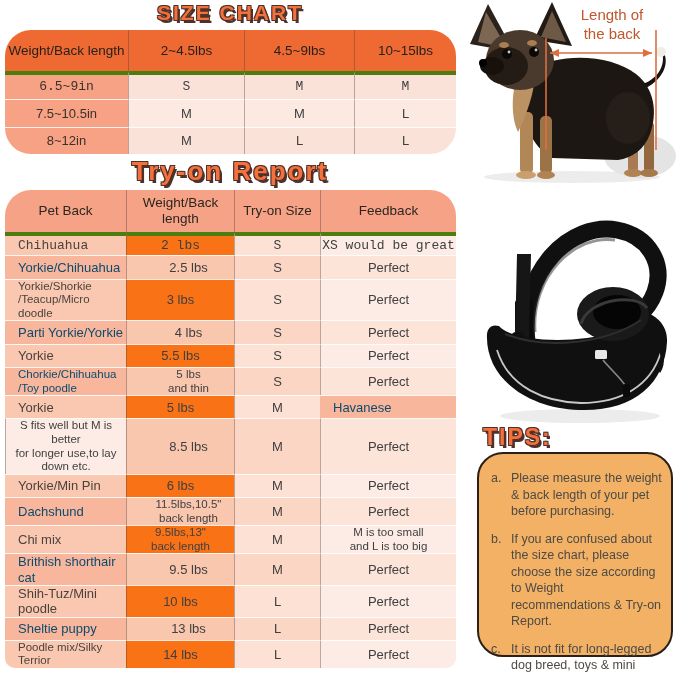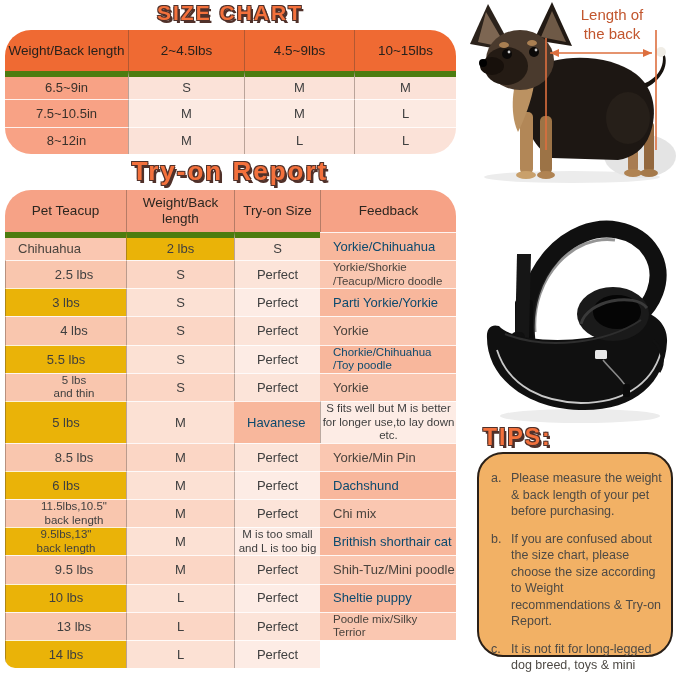--- a/index.html
+++ b/index.html
@@ -17,28 +17,28 @@
   .size-tbl {top:30px;width:451px;height:124px;grid-template-columns:123px 116px 110px 1fr;
              grid-template-rows:41px 28px 28px 1fr;}
   .tryon-tbl{top:190px;width:451px;height:478px;grid-template-columns:121px 108px 86px 1fr;
              grid-template-rows:42px repeat(15,1fr);border-radius:26px 26px 10px 10px;}
   .cell{display:flex;align-items:center;justify-content:center;text-align:center;
         font-size:13px;white-space:pre-line;line-height:1.18;color:#3f3f3f;}
   .cell.small{font-size:11.5px;}
   .cell.left{justify-content:flex-start;text-align:left;padding-left:13px;}
   .cell.bl{border-left:1px solid rgba(80,60,50,.38);}
   .cell.bt{border-top:1px solid rgba(255,255,255,.85);}
-  .cell.hsep{border-top:6px solid #4d7c0f;}
+  .cell.hsep{border-top:4px solid #4d7c0f;font-family:Liberation Mono, monospace;}
   .size-head{background:#ef6a33;color:#27211c;font-size:13.5px;}
   .size-label{background:#f8a285;color:#3a312b;}
   .size-odd{background:#fbe2d8;}
   .size-even{background:#fceae2;}
   .tr-head{background:#f6a286;color:#2c2620;font-size:13.5px;}
   .ro-c0{background:#fac7b1;color:#4a433d;}
-  .ro-c1{background:#eab308;text-align:center;}
+  .ro-c1{background:#f97316;text-align:center;}
   .ro-c2{background:#fce1d4;}
   .ro-c3{background:#fdece5;}
   .re-c0{background:#f8b79c;color:#0c4a6e;}
   .re-c1{background:#f9c6ae;padding-left:16px;}
   .re-c2{background:#fbd6c5;}
   .re-c3{background:#fce4d9;}
   
   .dog-area{position:absolute;left:460px;top:0;width:219px;height:185px;}
   .annotation-text{position:absolute;left:556px;top:6px;width:112px;text-align:center;
                    color:#c2562e;font-size:15px;line-height:1.25;}
@@ -69,27 +69,28 @@
       <div class="cell size-even bl bt">M</div>
       <div class="cell size-even bl bt">L</div>
       <div class="cell size-label bt">8~12in</div>
       <div class="cell size-odd bl bt">M</div>
       <div class="cell size-odd bl bt">L</div>
       <div class="cell size-odd bl bt">L</div>
     </div>
 
   <div class="bubble title-tryon">Try-on Report</div>
   <div class="tbl tryon-tbl" id="tryon-grid">
-      <div class="cell tr-head">Pet Teacup</div>
+      <div class="cell tr-head">Pet Back</div>
       <div class="cell tr-head bl">Weight/Back length</div>
       <div class="cell tr-head bl">Try-on Size</div>
       <div class="cell tr-head bl">Feedback</div>
       <div class="cell ro-c0 left hsep">Chihuahua</div>
       <div class="cell ro-c1 bl hsep">2 lbs</div>
       <div class="cell ro-c2 bl hsep">S</div>
+      <div class="cell ro-c3 bl hsep">XS would be great</div>
       <div class="cell re-c0 left bt">Yorkie/Chihuahua</div>
       <div class="cell re-c1 bl bt">2.5 lbs</div>
       <div class="cell re-c2 bl bt">S</div>
       <div class="cell re-c3 bl bt">Perfect</div>
       <div class="cell ro-c0 left bt small">Yorkie/Shorkie
 /Teacup/Micro doodle</div>
       <div class="cell ro-c1 bl bt">3 lbs</div>
       <div class="cell ro-c2 bl bt">S</div>
       <div class="cell ro-c3 bl bt">Perfect</div>
       <div class="cell re-c0 left bt">Parti Yorkie/Yorkie</div>

